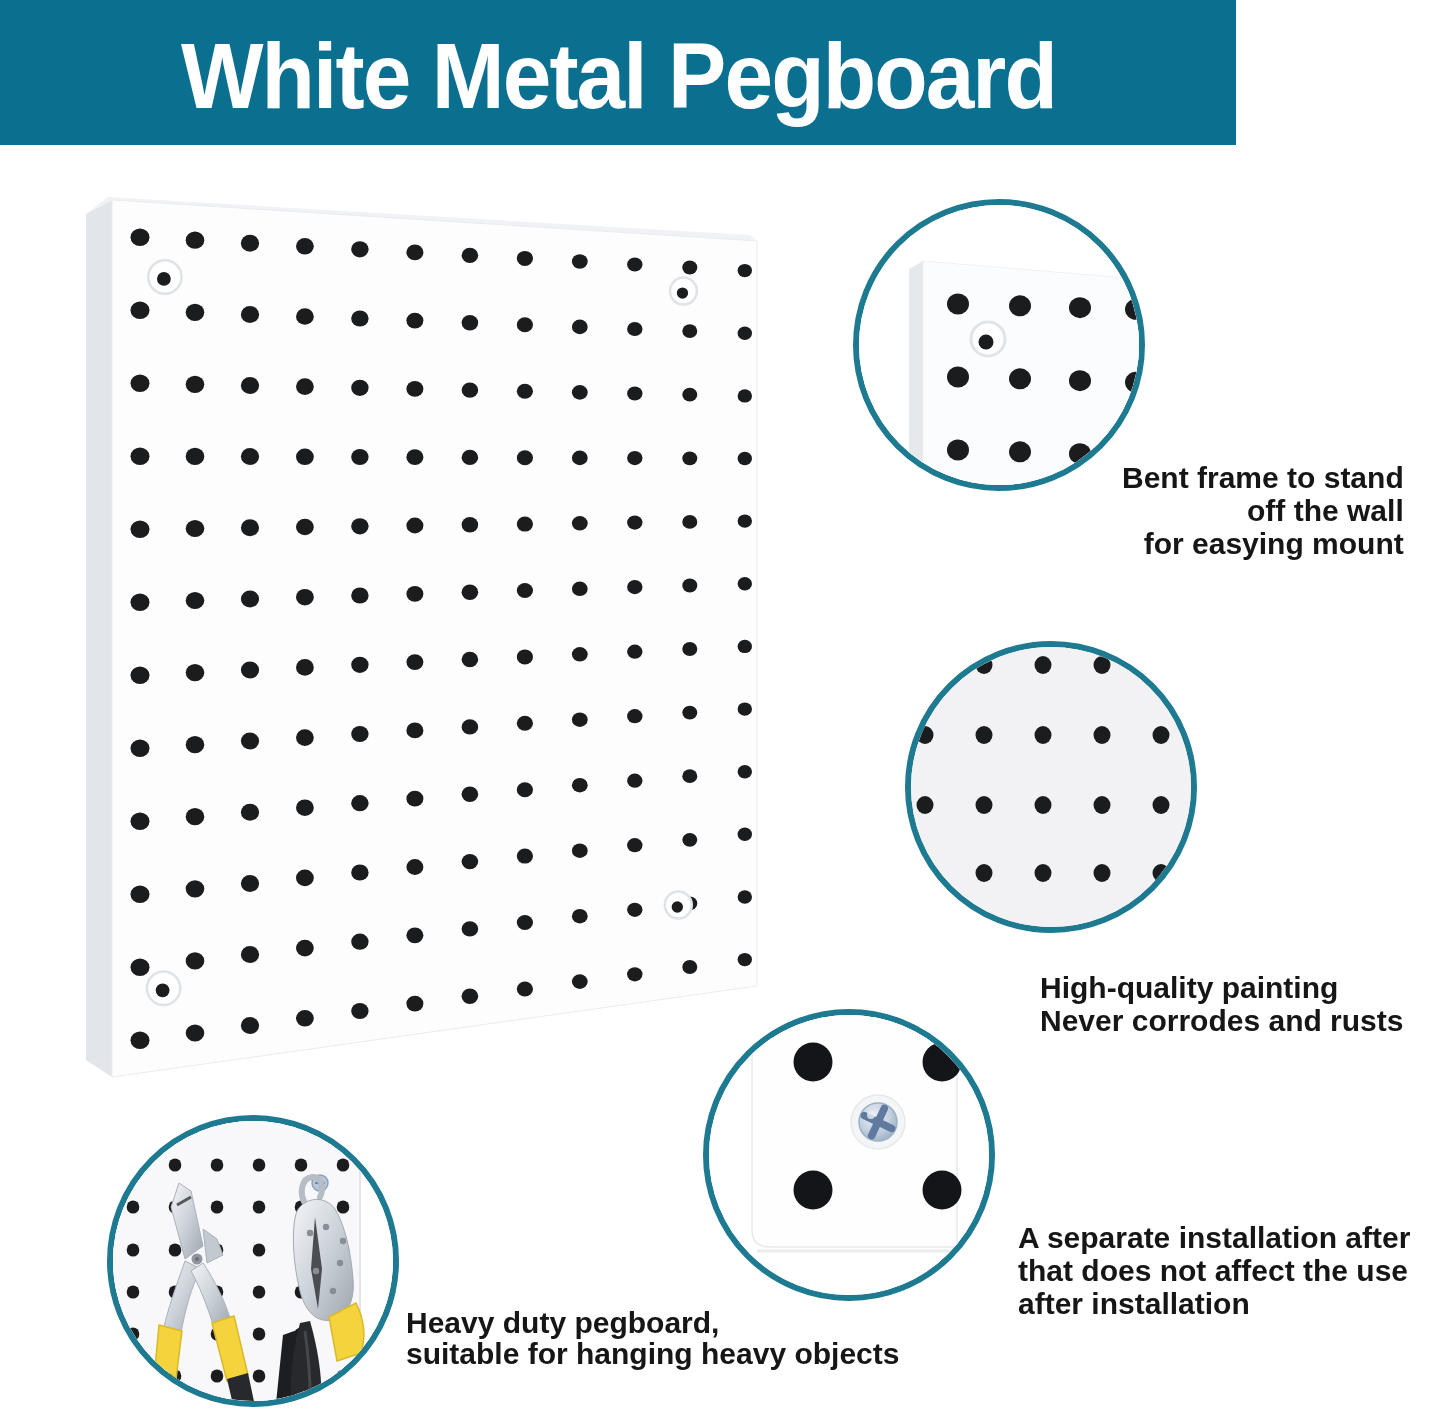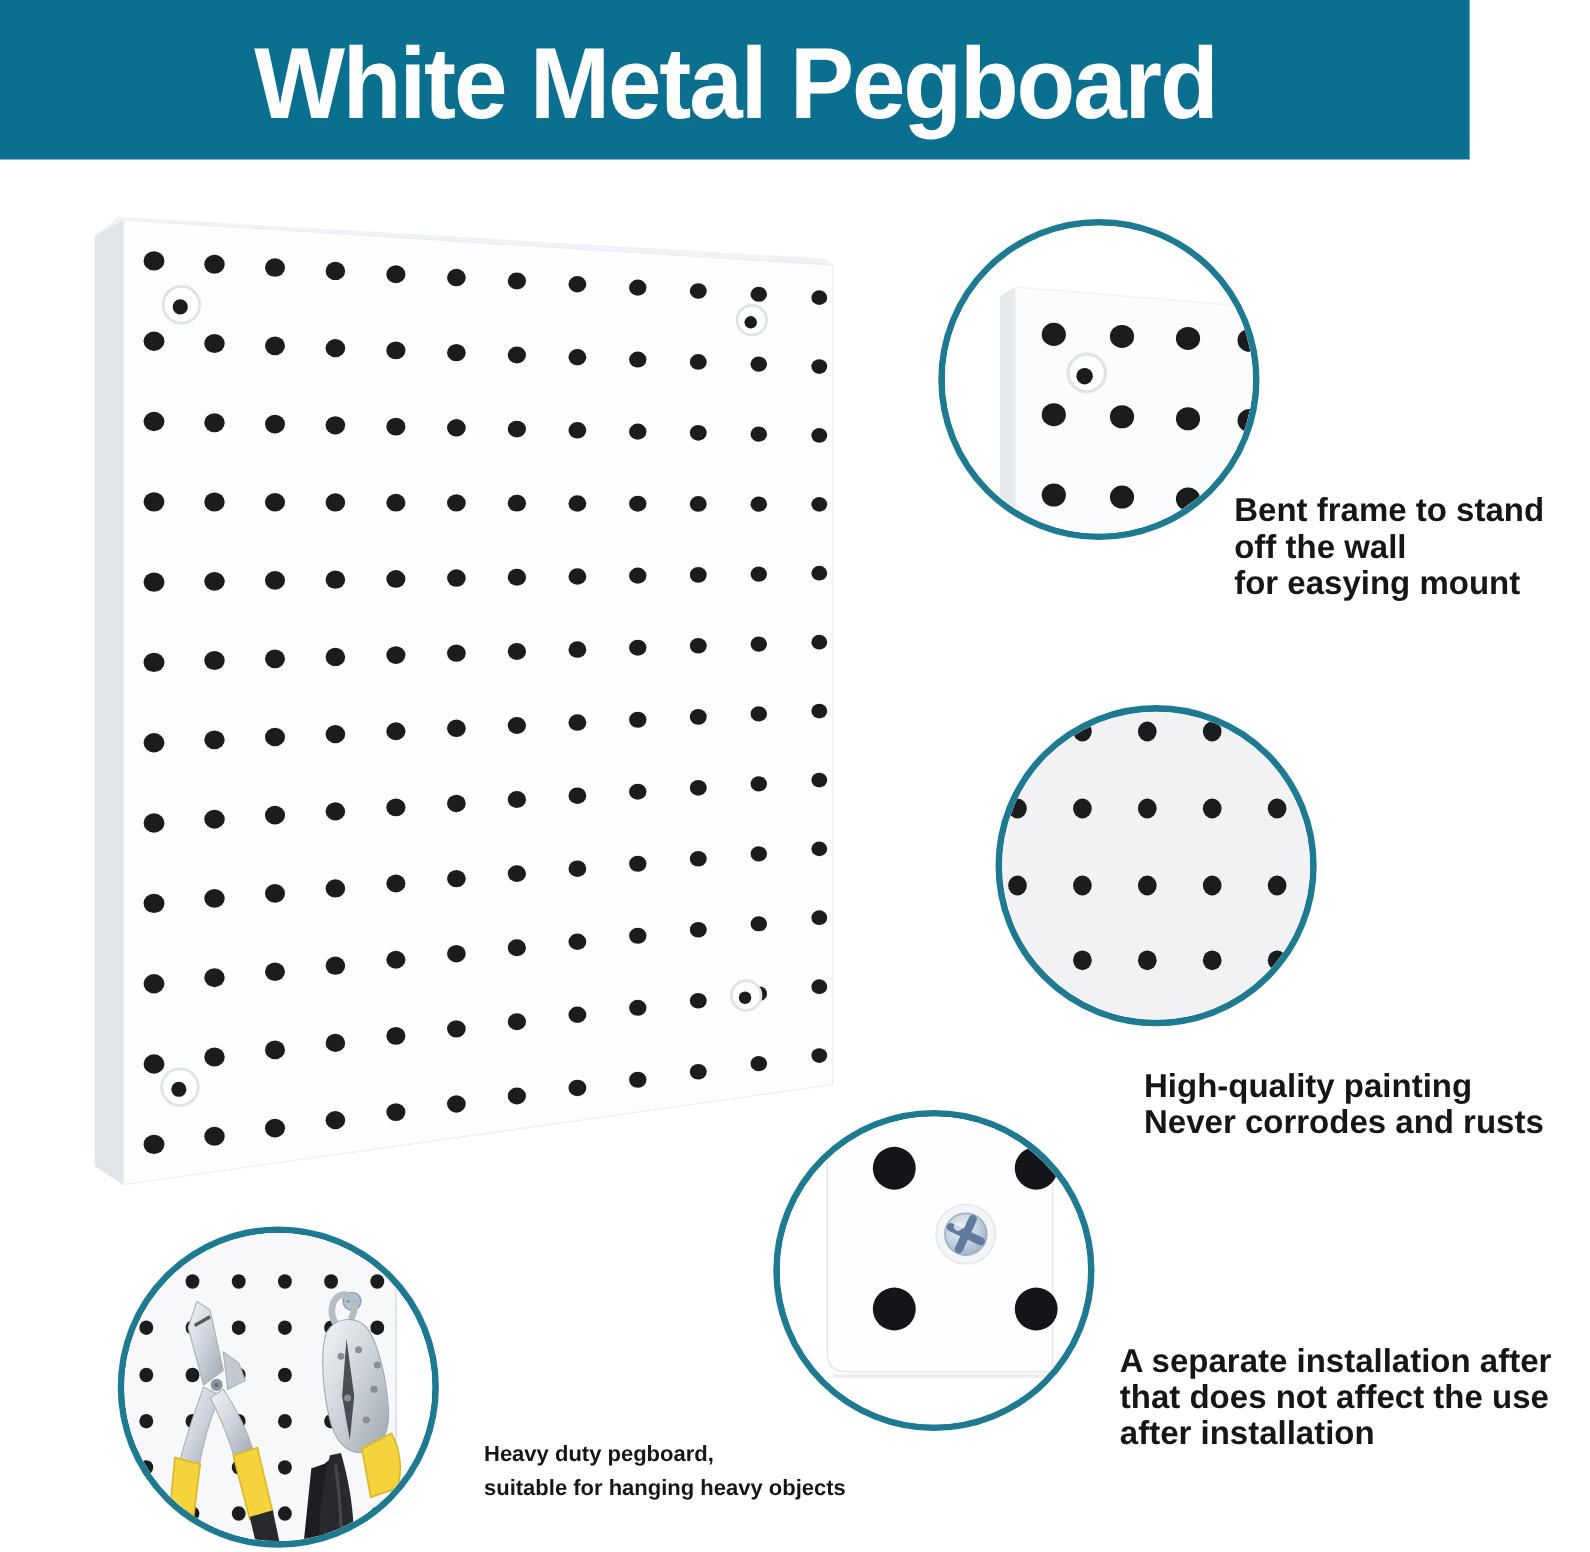--- a/index.html
+++ b/index.html
@@ -5,21 +5,21 @@
   :root{
     --banner:#0b7090; --ring:#1d7a91; --text:#161616;
     --hole:#1b1c1e; --board:#fdfdfe;
   }
   html,body{margin:0;padding:0;}
   body{
     width:1445px;height:1411px;position:relative;background:#ffffff;
     font-family:"Liberation Sans", sans-serif;overflow:hidden;
   }
   .banner{
-    position:absolute;left:0;top:0;width:1336px;height:145px;
+    position:absolute;left:0;top:0;width:1236px;height:145px;
     background:var(--banner);display:flex;align-items:center;justify-content:center;
   }
   .banner-title{
     color:#fff;font-weight:bold;font-size:92px;letter-spacing:-2px;
     white-space:nowrap;transform:scaleX(.95);padding-top:8px;
   }
   .board-wrap{position:absolute;left:60px;top:170px;width:710px;height:920px;}
   .callout-circle{
     position:absolute;width:292px;height:292px;border-radius:50%;
     border:6px solid var(--ring);box-sizing:border-box;overflow:hidden;background:#fff;
@@ -27,24 +27,24 @@
   .callout-circle svg{position:absolute;left:0;top:0;display:block;}
   #circle-bent-frame{left:853px;top:199px;}
   #circle-painting{left:905px;top:641px;}
   #circle-install-hole{left:703px;top:1009px;}
   #circle-heavy-duty{left:107px;top:1115px;}
   .callout-text{
     position:absolute;color:var(--text);font-weight:bold;
     font-size:30px;line-height:33px;white-space:nowrap;
   }
   .callout-text span{display:block;}
-  #text-bent-frame{left:1122px;top:448px;}
+  #text-bent-frame{left:1122px;top:461px;text-align:right;}
   #text-painting{left:1040px;top:957px;margin-top:14px;}
   #text-install-hole{left:1018px;top:1221px;}
-  #text-heavy-duty{left:406px;top:1307px;font-size:20px;line-height:31px;margin-left:34px;}
+  #text-heavy-duty{left:406px;top:1307px;font-size:30px;line-height:31px;}
 </style>
 </head>
 <body>
 
 <div class="banner">
   <div class="banner-title">White Metal Pegboard</div>
 </div>
 
 <div class="board-wrap">
   <svg id="board-svg" width="710" height="920" viewBox="0 0 710 920">

